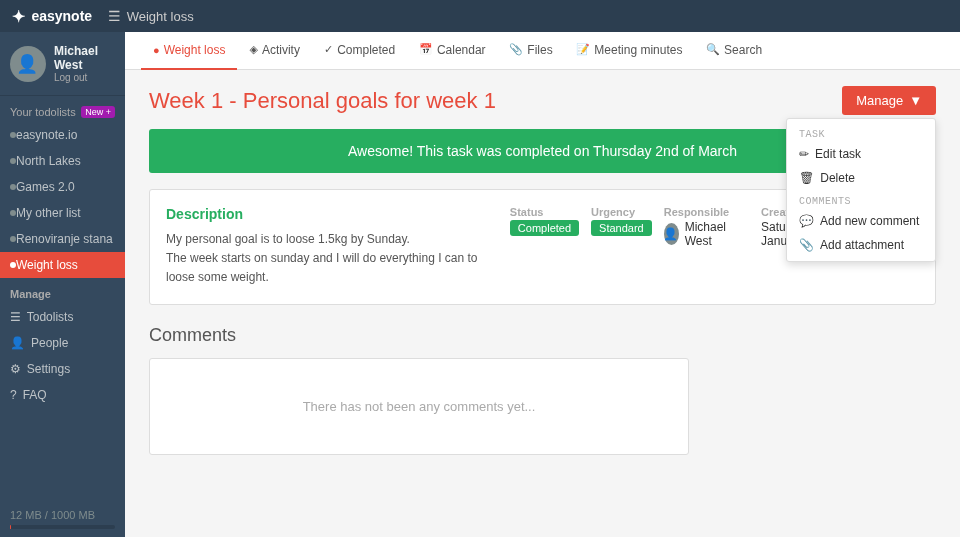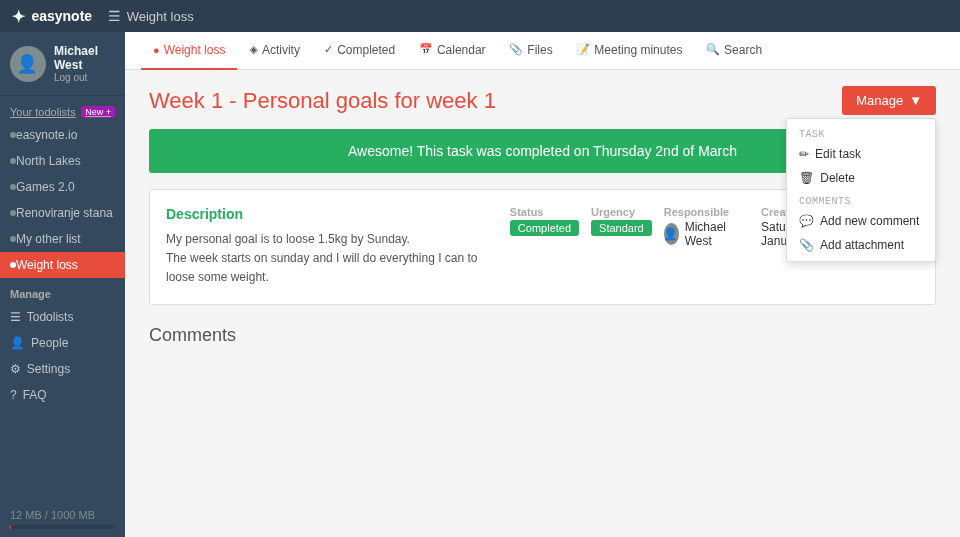--- a/index.html
+++ b/index.html
@@ -90,21 +90,20 @@
       color: #aaa;
       cursor: pointer;
     }
     .sidebar-section-label {
       font-size: 11px;
       color: #aaa;
       padding: 10px 10px 4px;
       display: flex;
       align-items: flex-start;
       justify-content: space-between;
-      text-decoration: underline;
     }
     .sidebar-new-badge {
       background: #a21caf;
       color: #fff;
       font-size: 9px;
       border-radius: 3px;
       padding: 1px 4px;
     }
     .sidebar-item {
       padding: 6px 10px;
@@ -413,25 +412,25 @@
     <div class="sidebar-item">
       <span class="dot"></span>
       <span>North Lakes</span>
     </div>
     <div class="sidebar-item">
       <span class="dot"></span>
       <span>Games 2.0</span>
     </div>
     <div class="sidebar-item">
       <span class="dot"></span>
-      <span>Renoviranje stana</span>
+      <span>My other list</span>
     </div>
     <div class="sidebar-item">
       <span class="dot"></span>
-      <span>My other list</span>
+      <span>Renoviranje stana</span>
     </div>
     <div class="sidebar-item active">
       <span class="dot"></span>
       <span>Weight loss</span>
     </div>
 
     <div class="sidebar-manage-label">Manage</div>
 
     <div class="sidebar-manage-item">
       <span>☰</span>
@@ -561,17 +560,18 @@
           </div>
           <div class="meta-group">
             <div class="meta-label">Category</div>
             <div class="meta-value">General</div>
           </div>
         </div>
       </div>
 
       <div class="comments-section">
         <h3 class="comments-title">Comments</h3>
+        <div class="comments-empty">There has not been any comments yet...</div>
       </div>
 
     </div>
   </div>
 </div>
 
 </body></html>

